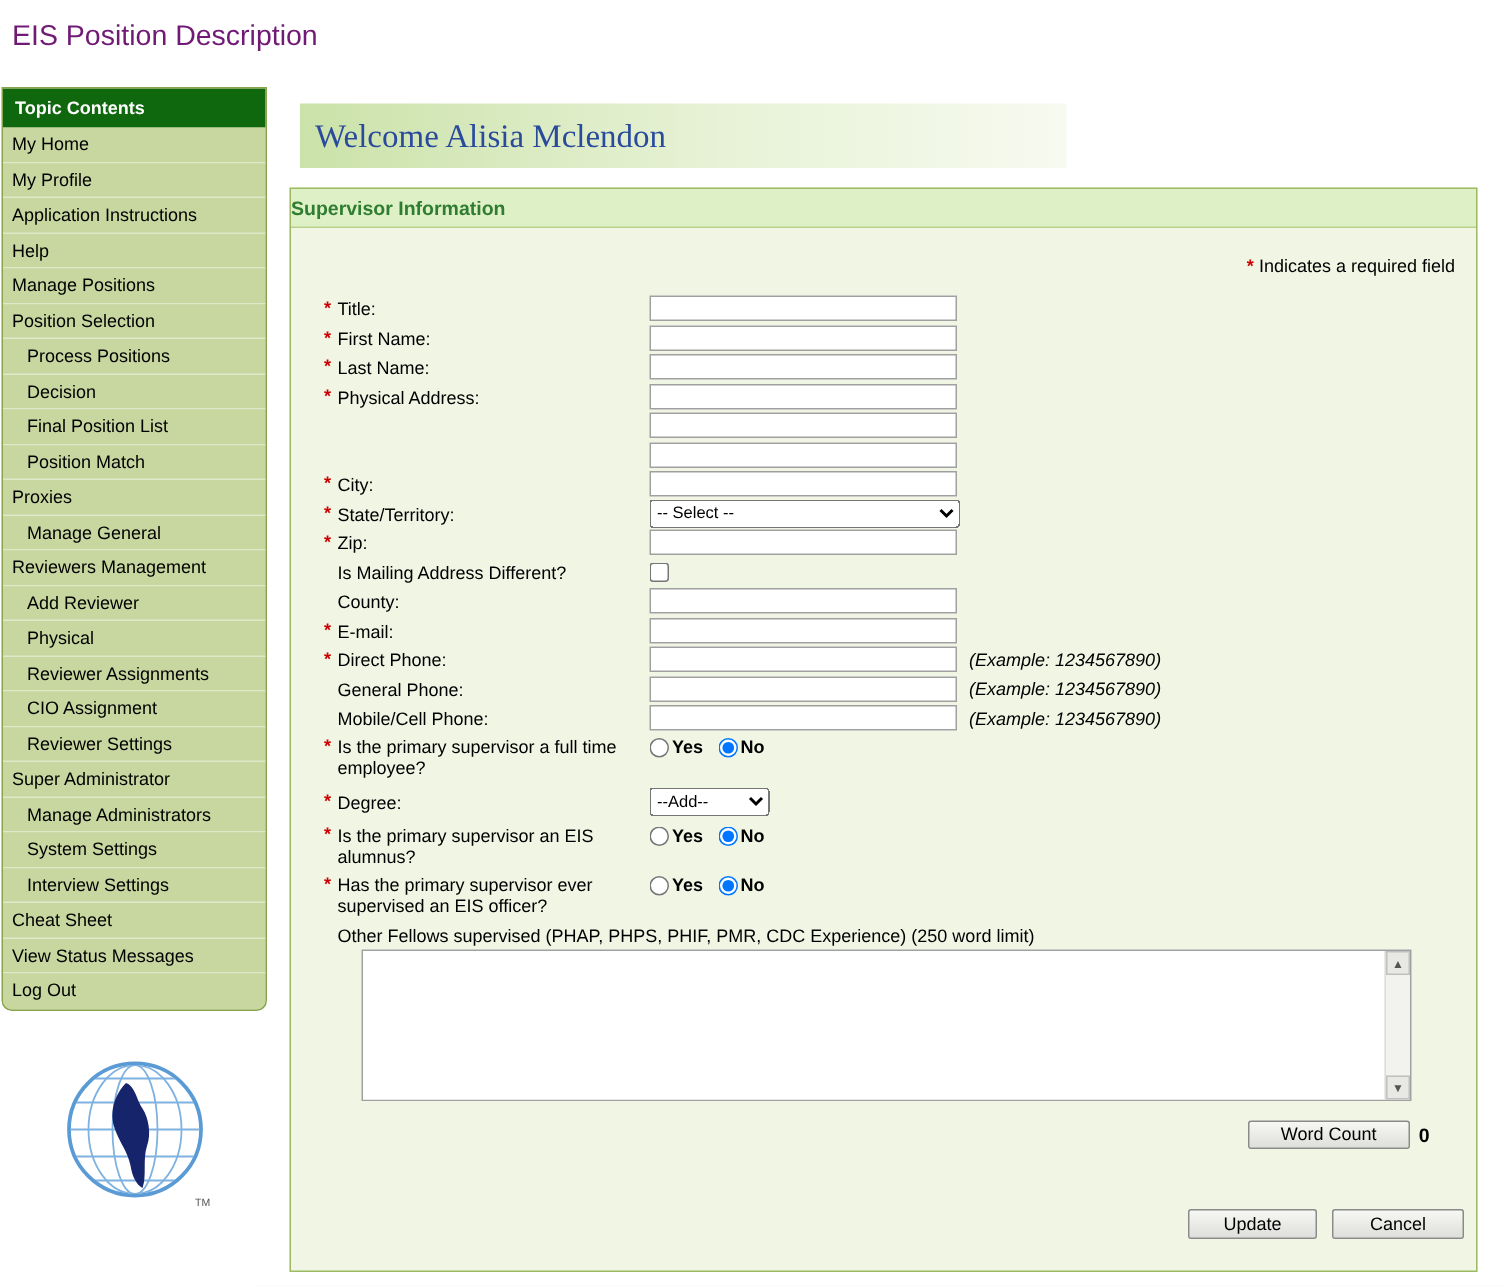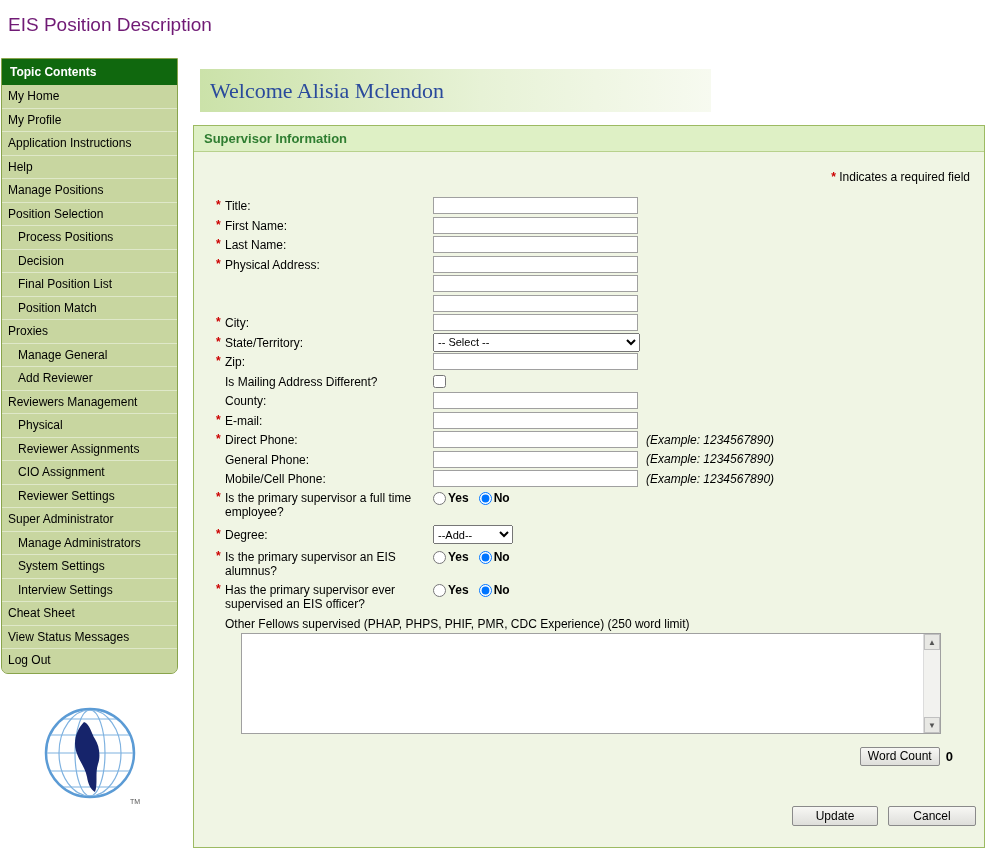--- a/index.html
+++ b/index.html
@@ -24,21 +24,21 @@
   
   .welcome { position:absolute; left:200px; top:69px; width:511px; height:43px;
              background:linear-gradient(90deg,#cbe2a9 0%, #e7f2d6 55%, #f7faf0 100%); }
   .welcome-text { font-family:"Liberation Serif", serif; font-size:22px; color:#2a4a9c;
                   line-height:43px; padding-left:10px; }
 
   
   .panel { position:absolute; left:193px; top:125px; width:792px; height:723px;
            background:#f0f5e4; border:1px solid #9cba62; }
   .panel-header { height:26px; background:#def0c5; border-bottom:1px solid #b8d18c;
-                  color:#2f7d31; font-weight:bold; font-size:13px; line-height:25px; padding-left:10px; }
+                  color:#2f7d31; font-weight:bold; font-size:13px; line-height:25px; }
   .req-note { position:absolute; top:44px; right:14px; font-size:12px; color:#000; }
   .req { color:#cc0000; font-weight:bold; font-size:12px; }
 
   
   .form-area { position:absolute; left:22px; top:70px; width:760px; }
   .frow { display:flex; align-items:center; height:19.5px; }
   .frow.tall { height:33px; align-items:flex-start; padding-top:1px; }
   .frow.degree { height:26px; }
   .flabel { width:217px; flex:0 0 217px; display:flex; align-items:flex-start;
             font-size:12px; color:#000; line-height:14px; }
@@ -65,21 +65,21 @@
   .sb { position:absolute; right:0; top:0; bottom:0; width:17px; background:#f2f2ef;
         border-left:1px solid #dcdcdc; display:flex; flex-direction:column; }
   .sb-btn { height:16px; line-height:16px; text-align:center; font-size:8px; color:#555;
             background:#e8e8e4; border:1px solid #c0c0c0; cursor:pointer; }
   .sb-track { flex:1; }
 
   .wc-row { display:flex; justify-content:flex-end; align-items:center; width:737px; margin-top:13px; }
   .btn { height:20px; font-size:12px; font-family:inherit; color:#000;
          background:linear-gradient(#f7f7f4,#dededa); border:1px solid #8a8a8a;
          border-radius:2px; cursor:pointer; }
-  .wc-btn { width:80px; height:19px;text-align:center; }
+  .wc-btn { width:108px; height:19px;text-align:center; }
   .wc-val { font-weight:bold; font-size:13px; margin-left:6px; }
 
   .btns-row { display:flex; justify-content:flex-end; align-items:center; width:760px; margin-top:40px; }
   .update-btn { width:86px; }
   .cancel-btn { width:88px; margin-left:10px; }
 </style>
 </head>
 <body>
 
 <div class="page">
@@ -107,23 +107,23 @@
         <div class="side-item indent">Decision</div>
 
         <div class="side-item indent">Final Position List</div>
 
         <div class="side-item indent">Position Match</div>
 
         <div class="side-item">Proxies</div>
 
         <div class="side-item indent">Manage General</div>
 
+        <div class="side-item">Reviewers Management</div>
+
         <div class="side-item indent">Add Reviewer</div>
-
-        <div class="side-item">Reviewers Management</div>
 
         <div class="side-item indent">Physical</div>
 
         <div class="side-item indent">Reviewer Assignments</div>
 
         <div class="side-item indent">CIO Assignment</div>
 
         <div class="side-item indent">Reviewer Settings</div>
 
         <div class="side-item">Super Administrator</div>

